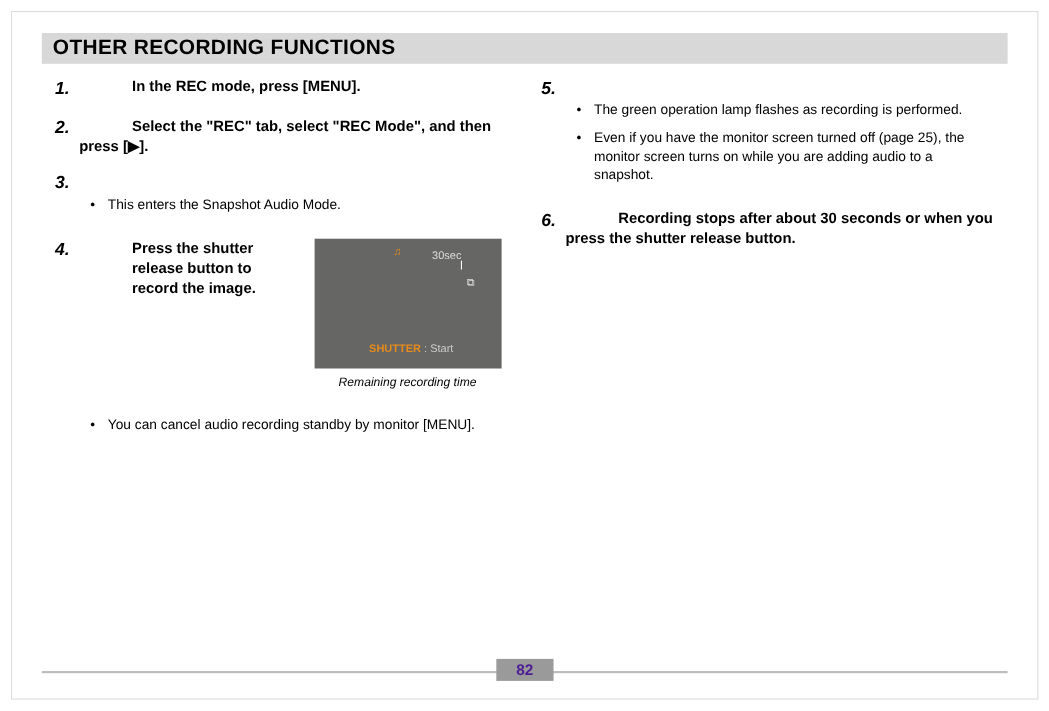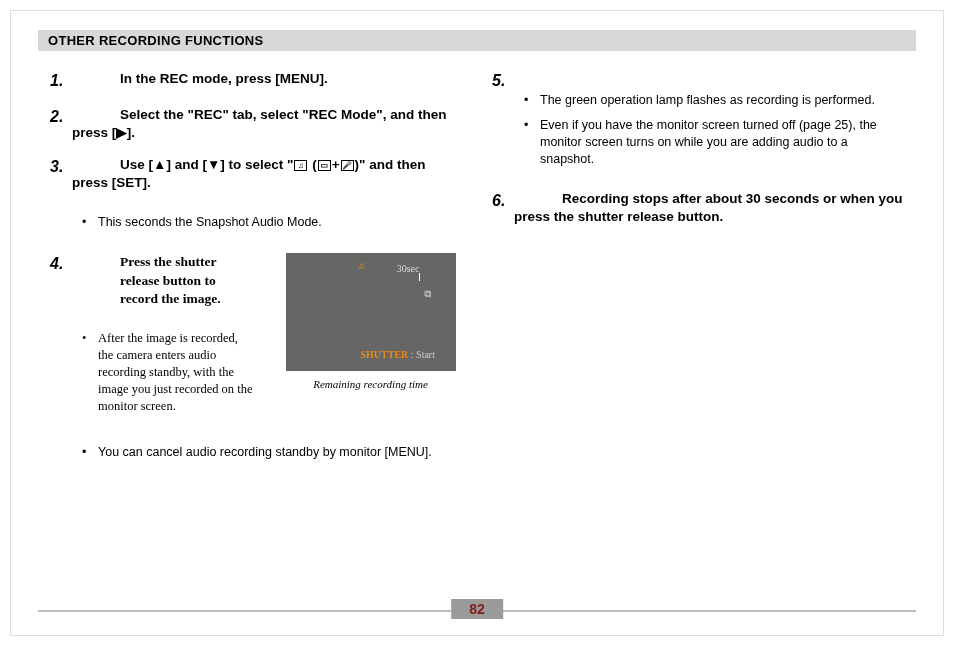--- a/index.html
+++ b/index.html
@@ -8,21 +8,21 @@
     font-family: Arial, Helvetica, sans-serif;
     background: #fff;
     position: relative;
     color: #000;
   }
   .header-bar {
     position: absolute;
     top: 30px; left: 38px; right: 38px;
     background: #d8d8d8;
     padding: 3px 10px;
-    font-size: 13px;
+    font-size: 19px;
     font-weight: bold;
     letter-spacing: 0.3px;
   }
   .columns {
     position: absolute;
     top: 70px;
     left: 50px;
     right: 50px;
     display: flex;
     gap: 30px;
@@ -42,21 +42,21 @@
     position: relative;
     padding-left: 16px;
     margin-left: 10px;
     margin-bottom: 8px;
     font-size: 12.5px;
   }
   ul.bullets li::before {
     content: "•";
     position: absolute; left: 0; top: 0;
   }
-  .step4-row { display: flex; gap: 24px; font-family: Liberation Serif, serif; }
+  .step4-row { display: flex; gap: 24px; }
   .step4-text { flex: 1 1 50%; }
   .figure-wrap { flex: 1 1 50%; display: flex; flex-direction: column; align-items: center; }
   .lcd {
     width: 170px; height: 118px;
     background: #666664;
     position: relative;
     color: #fff;
     font-size: 10px;
   }
   .lcd .mode-icon {
@@ -73,40 +73,40 @@
   }
   .lcd .sd-icon {
     position: absolute; top: 34px; right: 24px;
     color: #ddd; font-size: 10px;
   }
   .lcd .bottom-txt {
     position: absolute; bottom: 10px; left: 50px;
     color: #ccc; font-size: 10px;
   }
   .lcd .bottom-txt .orange {
-    color: #e78b1b; font-weight: bold; margin-left: 25px;
+    color: #e78b1b; font-weight: bold;
   }
   .caption {
     font-style: italic;
     font-size: 11px;
     margin-top: 6px;
     text-align: left;
   }
   .footer-rule {
     position: absolute;
     left: 38px; right: 38px; bottom: 34px;
     height: 2px;
     background: #bdbdbd;
   }
   .page-num {
     position: absolute;
     left: 50%; bottom: 27px;
     transform: translateX(-50%);
     background: #9a9a9a;
-    color: #7f1d1d;
+    color: #4c1d95;
     font-weight: bold;
     font-size: 14px;
     padding: 2px 18px;
   }
   .outer-frame {
     position: absolute;
     left: 10px; right: 10px; top: 10px; bottom: 10px;
     border: 1px solid #ddd;
     pointer-events: none;
   }
@@ -145,38 +145,32 @@
       <div class="step-body">
         <span class="step-head">
           <span>Select the "REC" tab, select "REC Mode", and then press [</span><span>▶</span><span>].</span>
         </span>
       </div>
     </div>
 
     <div class="step">
       <div class="step-num">3.</div>
       <div class="step-body">
-        <span class="step-head">
-          <span>Use [</span><span>▲</span><span>] and [</span><span>▼</span><span>] to select  "</span><span class="inline-icon">♫</span><span> (</span><span class="inline-icon">▭</span><span>+</span><span class="inline-icon">🎤</span><span>)" and then press [SET].</span>
-        </span>
         <ul class="bullets">
-          <li>This seconds the Snapshot Audio Mode.</li>
+          <li>This enters the Snapshot Audio Mode.</li>
         </ul>
       </div>
     </div>
 
     <div class="step">
       <div class="step-num">4.</div>
       <div class="step-body">
         <div class="step4-row">
           <div class="step4-text">
             <div class="step-head">Press the shutter release button to record the image.</div>
-            <ul class="bullets">
-              <li>After the image is recorded, the camera enters audio recording standby, with the image you just recorded on the monitor screen.</li>
-            </ul>
           </div>
           <div class="figure-wrap">
             <div class="lcd">
               <div class="mode-icon">♫</div>
               <div class="time-txt">30sec</div>
               <div class="tick"></div>
               <div class="sd-icon">⧉</div>
               <div class="bottom-txt">
                 <span class="orange">SHUTTER</span><span> : Start</span>
               </div>

